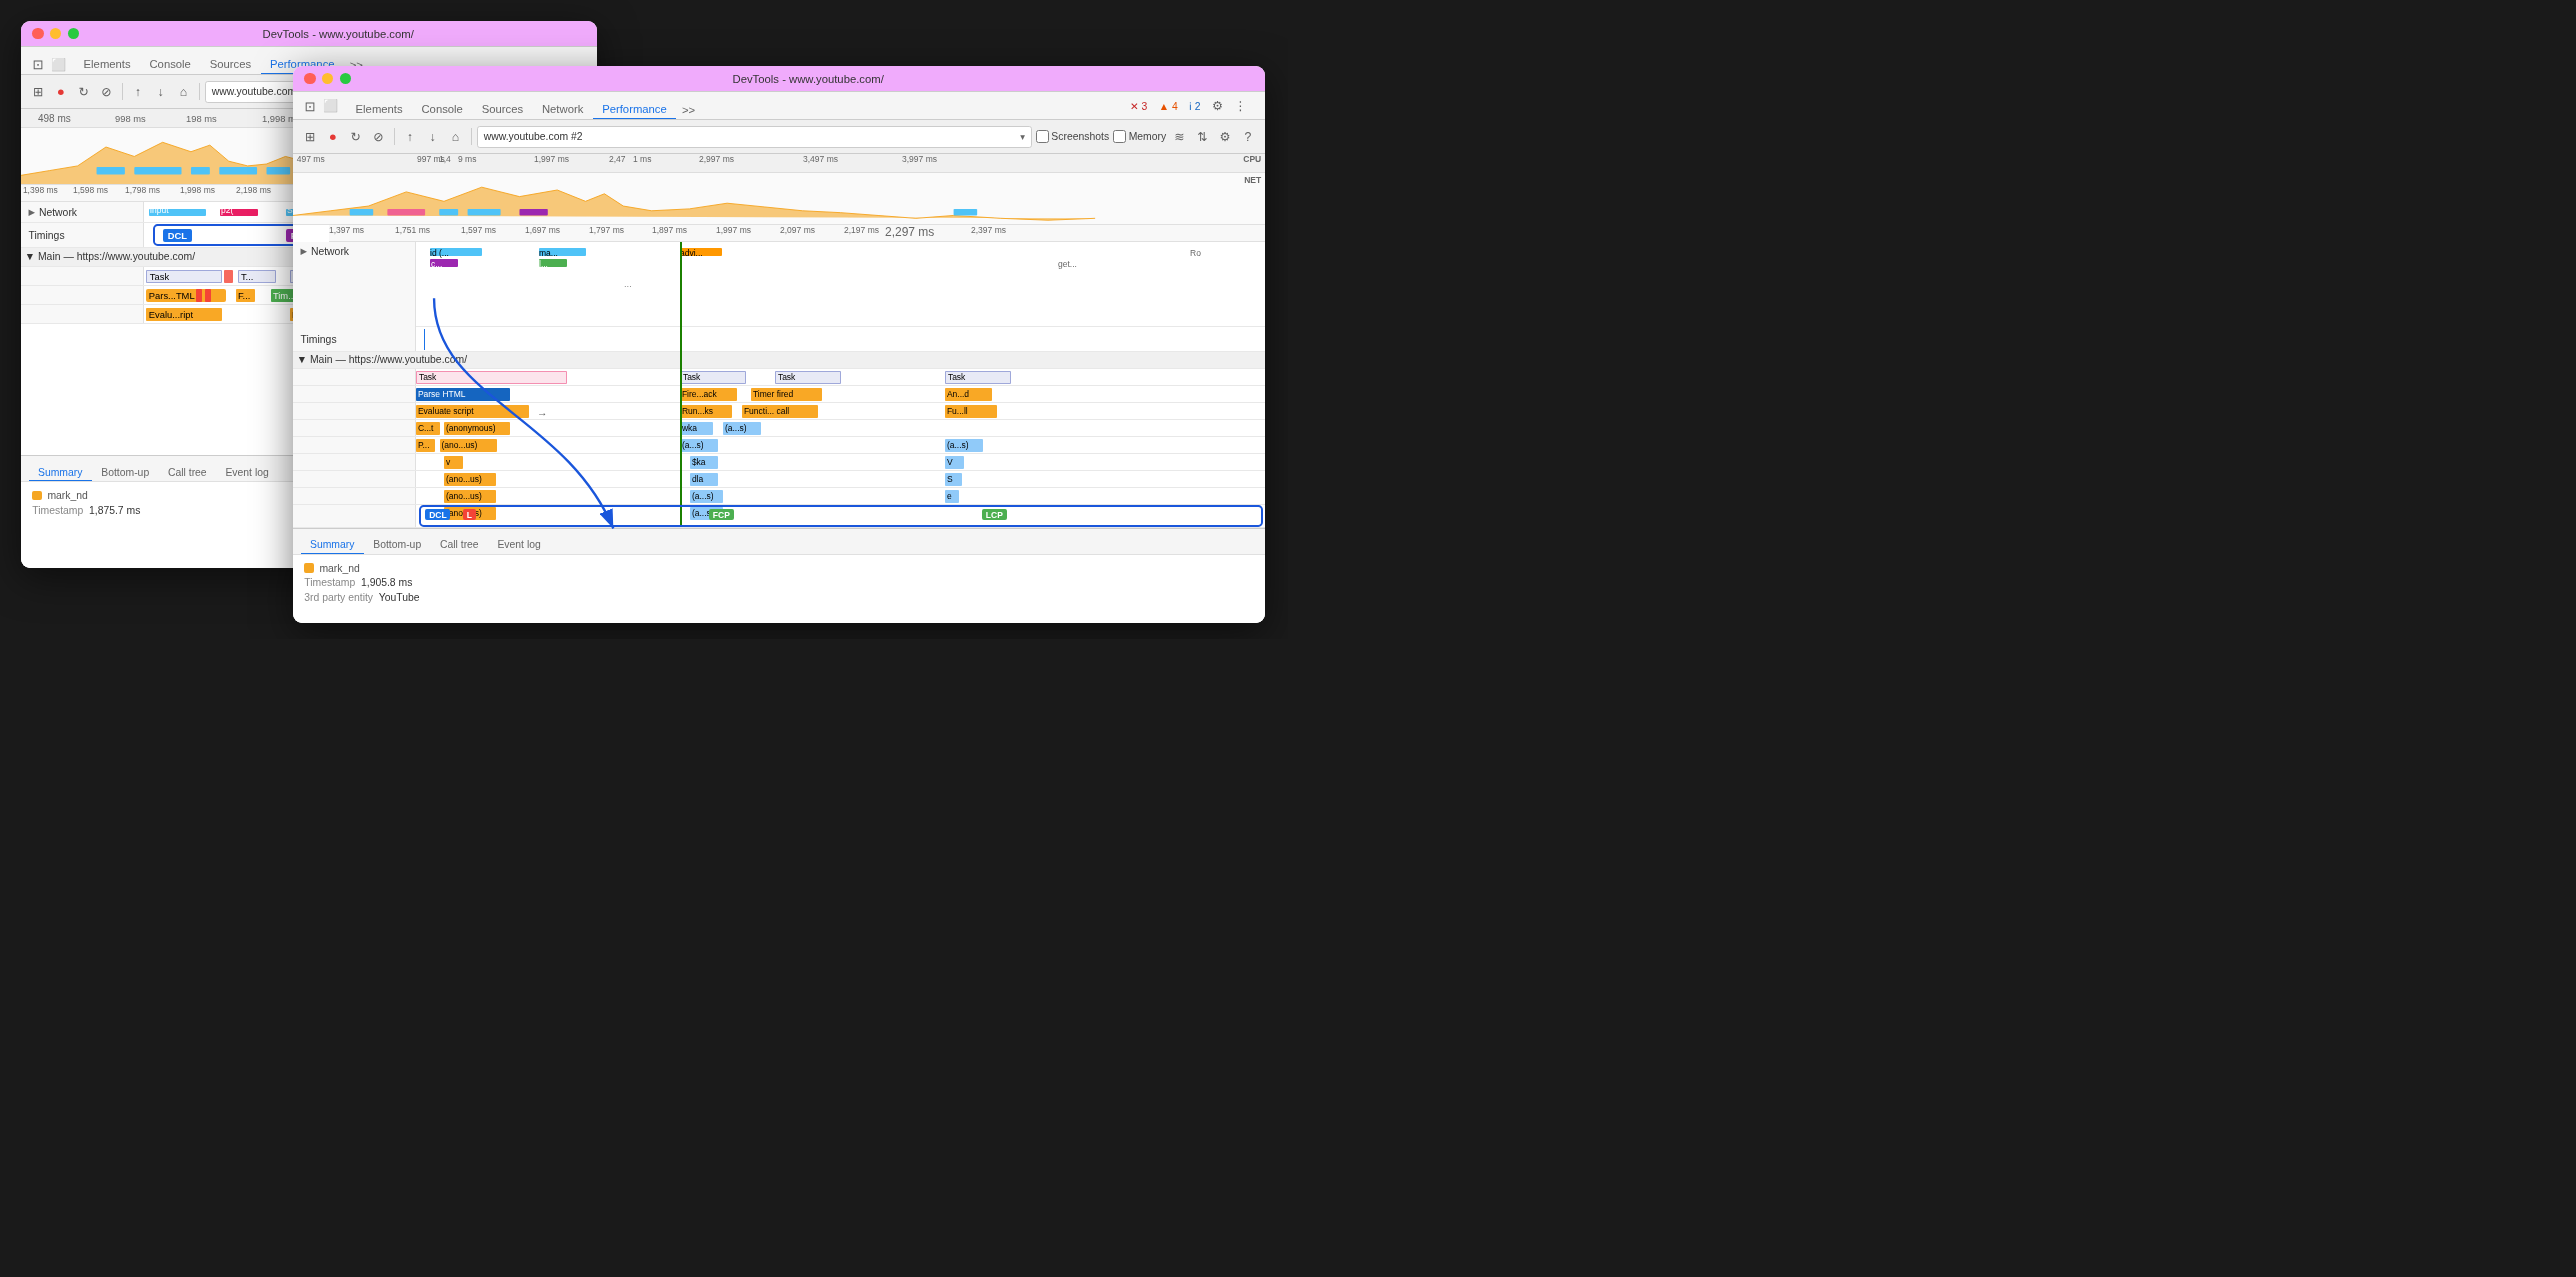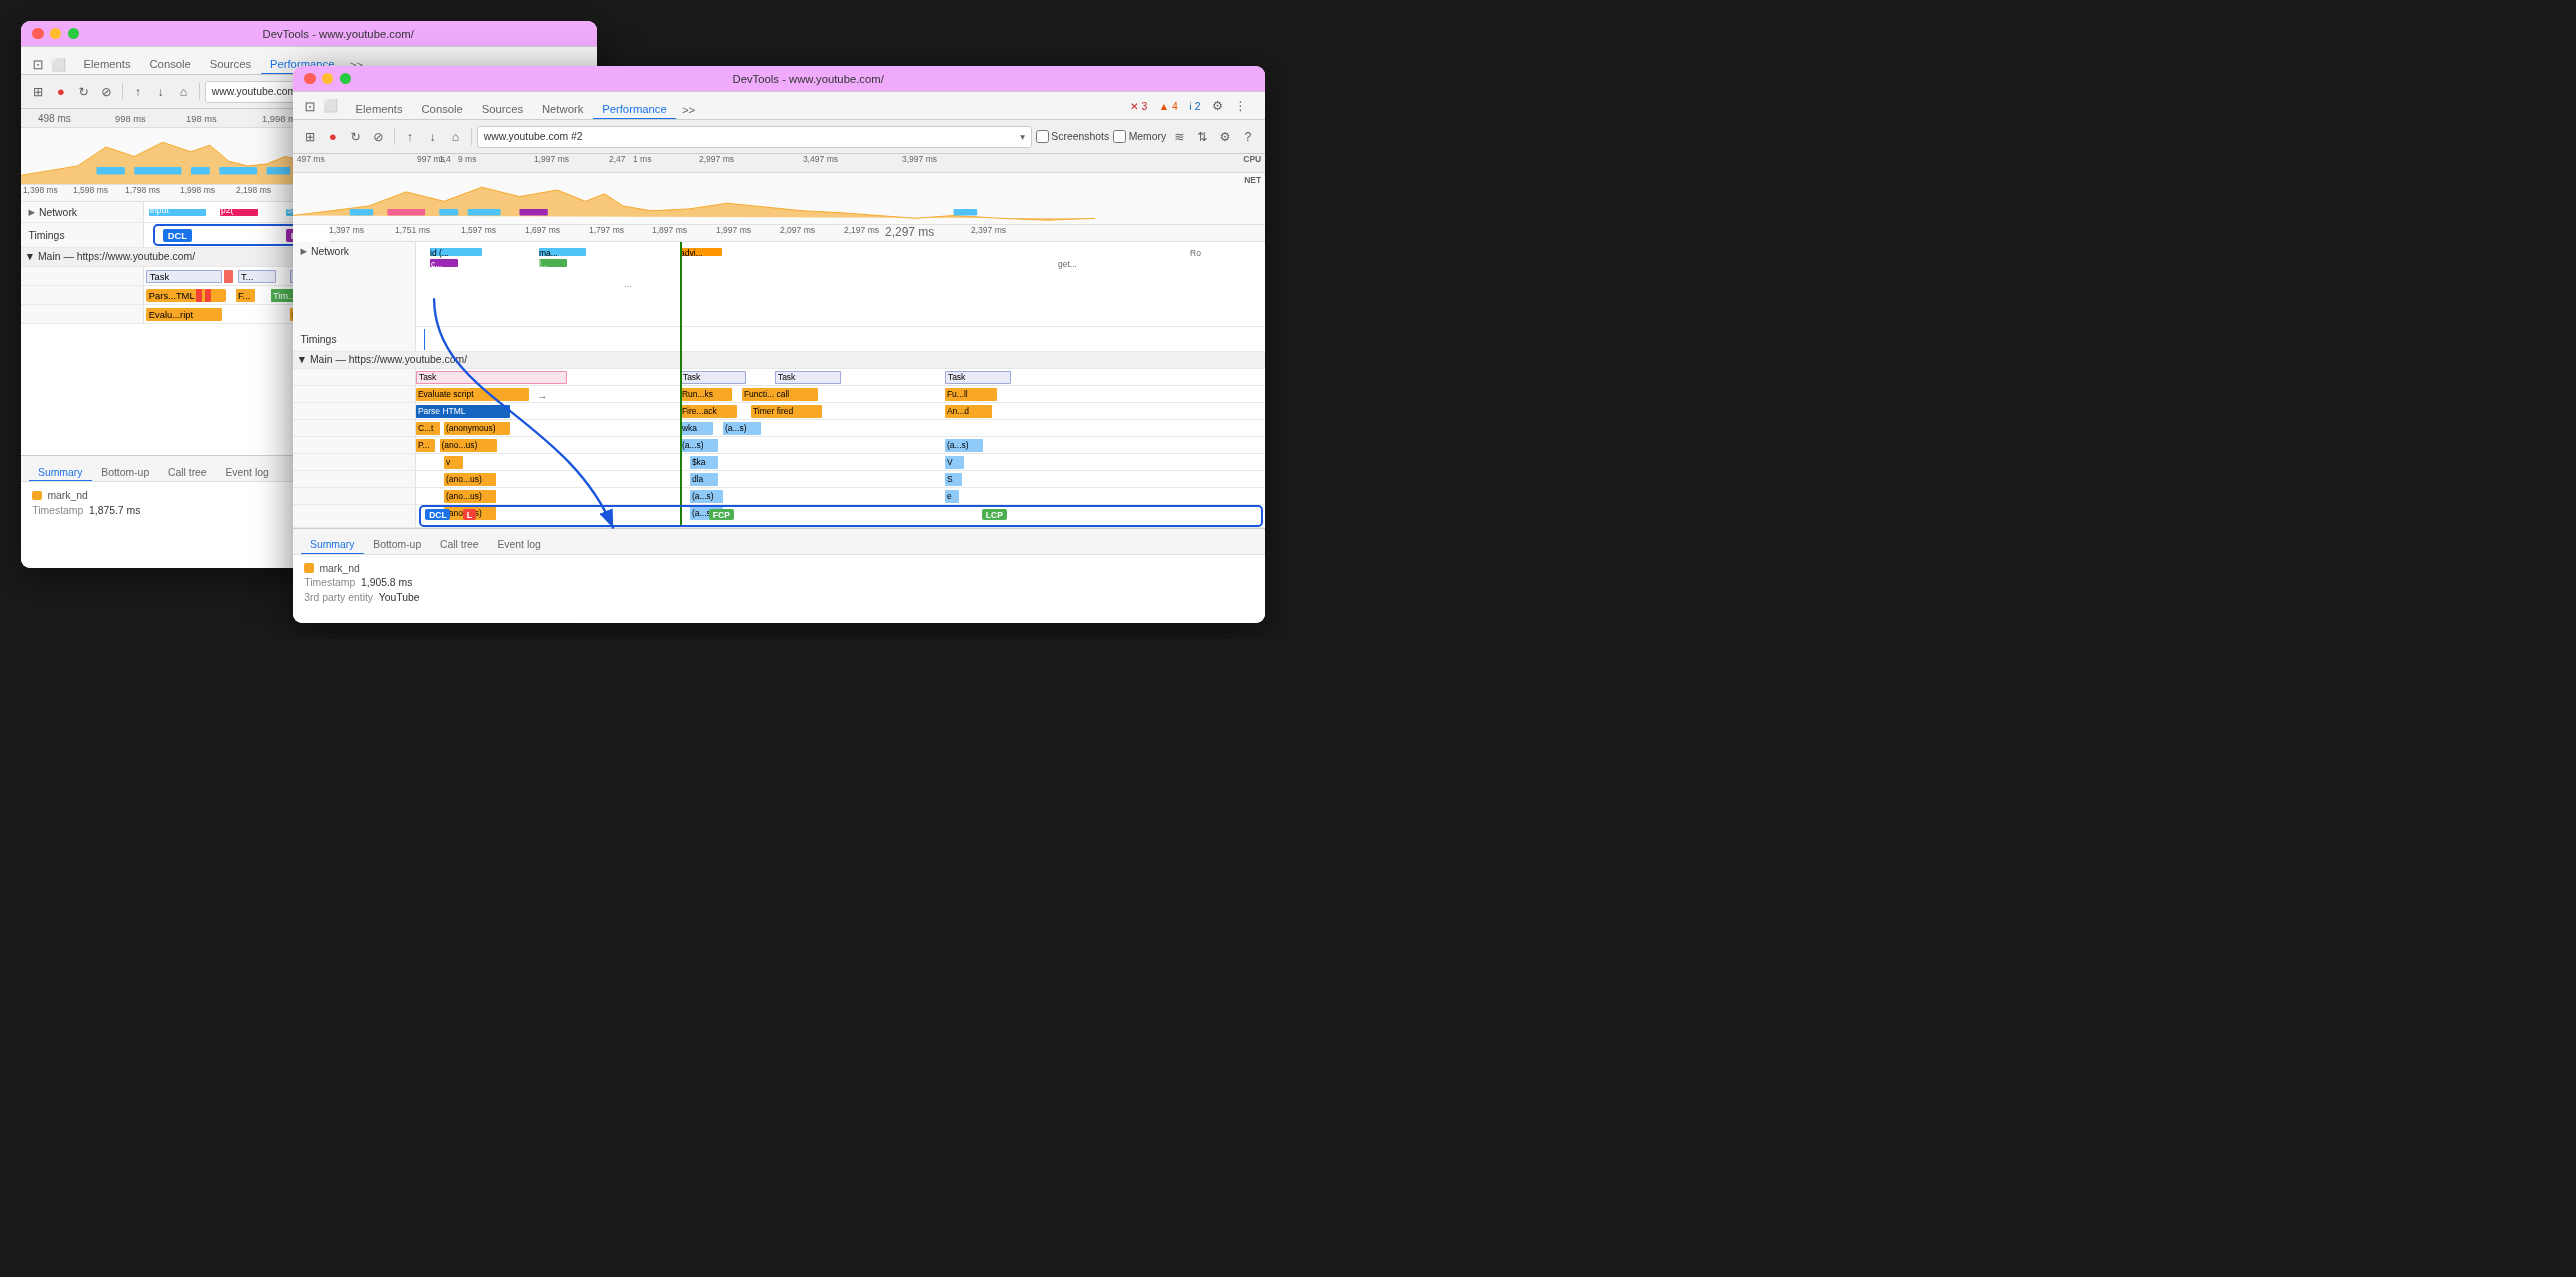--- a/index.html
+++ b/index.html
@@ -704,36 +704,36 @@
             <div style="position:absolute;left:0;top:1.9px;width:151px;height:13.2px;background:#fce4ec;border:0.9px solid #f48fb1;border-radius:0.9px;font-size:8.5px;display:flex;align-items:center;padding:0 1.9px;overflow:hidden;">Task</div>
             <div style="position:absolute;left:264px;top:1.9px;width:66px;height:13.2px;background:#e8eaf6;border:0.9px solid #9fa8da;border-radius:0.9px;font-size:8.5px;display:flex;align-items:center;padding:0 1.9px;">Task</div>
             <div style="position:absolute;left:359px;top:1.9px;width:66px;height:13.2px;background:#e8eaf6;border:0.9px solid #9fa8da;border-radius:0.9px;font-size:8.5px;display:flex;align-items:center;padding:0 1.9px;">Task</div>
             <div style="position:absolute;left:529px;top:1.9px;width:66px;height:13.2px;background:#e8eaf6;border:0.9px solid #9fa8da;border-radius:0.9px;font-size:8.5px;display:flex;align-items:center;padding:0 1.9px;">Task</div>
           </div>
         </div>
 
         <div style="height:17px;border-bottom:0.9px solid #e8e8e8;display:flex;">
           <div style="width:123px;background:#f8f8f8;border-right:0.9px solid #e0e0e0;flex-shrink:0;"></div>
           <div style="flex:1;position:relative;">
+            <div style="position:absolute;left:0;top:1.9px;width:94px;height:13.2px;background:#1565c0;border-radius:0.9px;font-size:8.5px;color:#fff;display:flex;align-items:center;padding:0 1.9px;overflow:hidden;">Parse HTML</div>
+            <div style="position:absolute;left:264px;top:1.9px;width:57px;height:13.2px;background:#f9a825;border-radius:0.9px;font-size:8.5px;display:flex;align-items:center;padding:0 1.9px;overflow:hidden;">Fire...ack</div>
+            <div style="position:absolute;left:335px;top:1.9px;width:71px;height:13.2px;background:#f9a825;border-radius:0.9px;font-size:8.5px;display:flex;align-items:center;padding:0 1.9px;overflow:hidden;">Timer fired</div>
+            <div style="position:absolute;left:529px;top:1.9px;width:47px;height:13.2px;background:#f9a825;border-radius:0.9px;font-size:8.5px;display:flex;align-items:center;padding:0 1.9px;overflow:hidden;">An...d</div>
+          </div>
+        </div>
+
+        <div style="height:17px;border-bottom:0.9px solid #e8e8e8;display:flex;">
+          <div style="width:123px;background:#f8f8f8;border-right:0.9px solid #e0e0e0;flex-shrink:0;"></div>
+          <div style="flex:1;position:relative;">
             <div style="position:absolute;left:0;top:1.9px;width:113px;height:13.2px;background:#f9a825;border-radius:0.9px;font-size:8.5px;display:flex;align-items:center;padding:0 1.9px;overflow:hidden;">Evaluate script</div>
 
             <span style="position:absolute;left:121px;top:3.8px;font-size:10.4px;color:#666;">→</span>
             <div style="position:absolute;left:264px;top:1.9px;width:52px;height:13.2px;background:#f9a825;border-radius:0.9px;font-size:8.5px;display:flex;align-items:center;padding:0 1.9px;overflow:hidden;">Run...ks</div>
             <div style="position:absolute;left:326px;top:1.9px;width:76px;height:13.2px;background:#f9a825;border-radius:0.9px;font-size:8.5px;display:flex;align-items:center;padding:0 1.9px;overflow:hidden;">Functi... call</div>
             <div style="position:absolute;left:529px;top:1.9px;width:52px;height:13.2px;background:#f9a825;border-radius:0.9px;font-size:8.5px;display:flex;align-items:center;padding:0 1.9px;overflow:hidden;">Fu...ll</div>
-          </div>
-        </div>
-
-        <div style="height:17px;border-bottom:0.9px solid #e8e8e8;display:flex;">
-          <div style="width:123px;background:#f8f8f8;border-right:0.9px solid #e0e0e0;flex-shrink:0;"></div>
-          <div style="flex:1;position:relative;">
-            <div style="position:absolute;left:0;top:1.9px;width:94px;height:13.2px;background:#1565c0;border-radius:0.9px;font-size:8.5px;color:#fff;display:flex;align-items:center;padding:0 1.9px;overflow:hidden;">Parse HTML</div>
-            <div style="position:absolute;left:264px;top:1.9px;width:57px;height:13.2px;background:#f9a825;border-radius:0.9px;font-size:8.5px;display:flex;align-items:center;padding:0 1.9px;overflow:hidden;">Fire...ack</div>
-            <div style="position:absolute;left:335px;top:1.9px;width:71px;height:13.2px;background:#f9a825;border-radius:0.9px;font-size:8.5px;display:flex;align-items:center;padding:0 1.9px;overflow:hidden;">Timer fired</div>
-            <div style="position:absolute;left:529px;top:1.9px;width:47px;height:13.2px;background:#f9a825;border-radius:0.9px;font-size:8.5px;display:flex;align-items:center;padding:0 1.9px;overflow:hidden;">An...d</div>
           </div>
         </div>
 
         <div style="height:17px;border-bottom:0.9px solid #e8e8e8;display:flex;">
           <div style="width:123px;background:#f8f8f8;border-right:0.9px solid #e0e0e0;flex-shrink:0;"></div>
           <div style="flex:1;position:relative;">
             <div style="position:absolute;left:0;top:1.9px;width:23.6px;height:13.2px;background:#f9a825;border-radius:0.9px;font-size:8.5px;display:flex;align-items:center;padding:0 1.9px;overflow:hidden;">C...t</div>
             <div style="position:absolute;left:28px;top:1.9px;width:66px;height:13.2px;background:#f9a825;border-radius:0.9px;font-size:8.5px;display:flex;align-items:center;padding:0 1.9px;overflow:hidden;">(anonymous)</div>
             <div style="position:absolute;left:264px;top:1.9px;width:33px;height:13.2px;background:#90caf9;border-radius:0.9px;font-size:8.5px;display:flex;align-items:center;padding:0 1.9px;overflow:hidden;">wka</div>
             <div style="position:absolute;left:307px;top:1.9px;width:38px;height:13.2px;background:#90caf9;border-radius:0.9px;font-size:8.5px;display:flex;align-items:center;padding:0 1.9px;overflow:hidden;">(a...s)</div>

